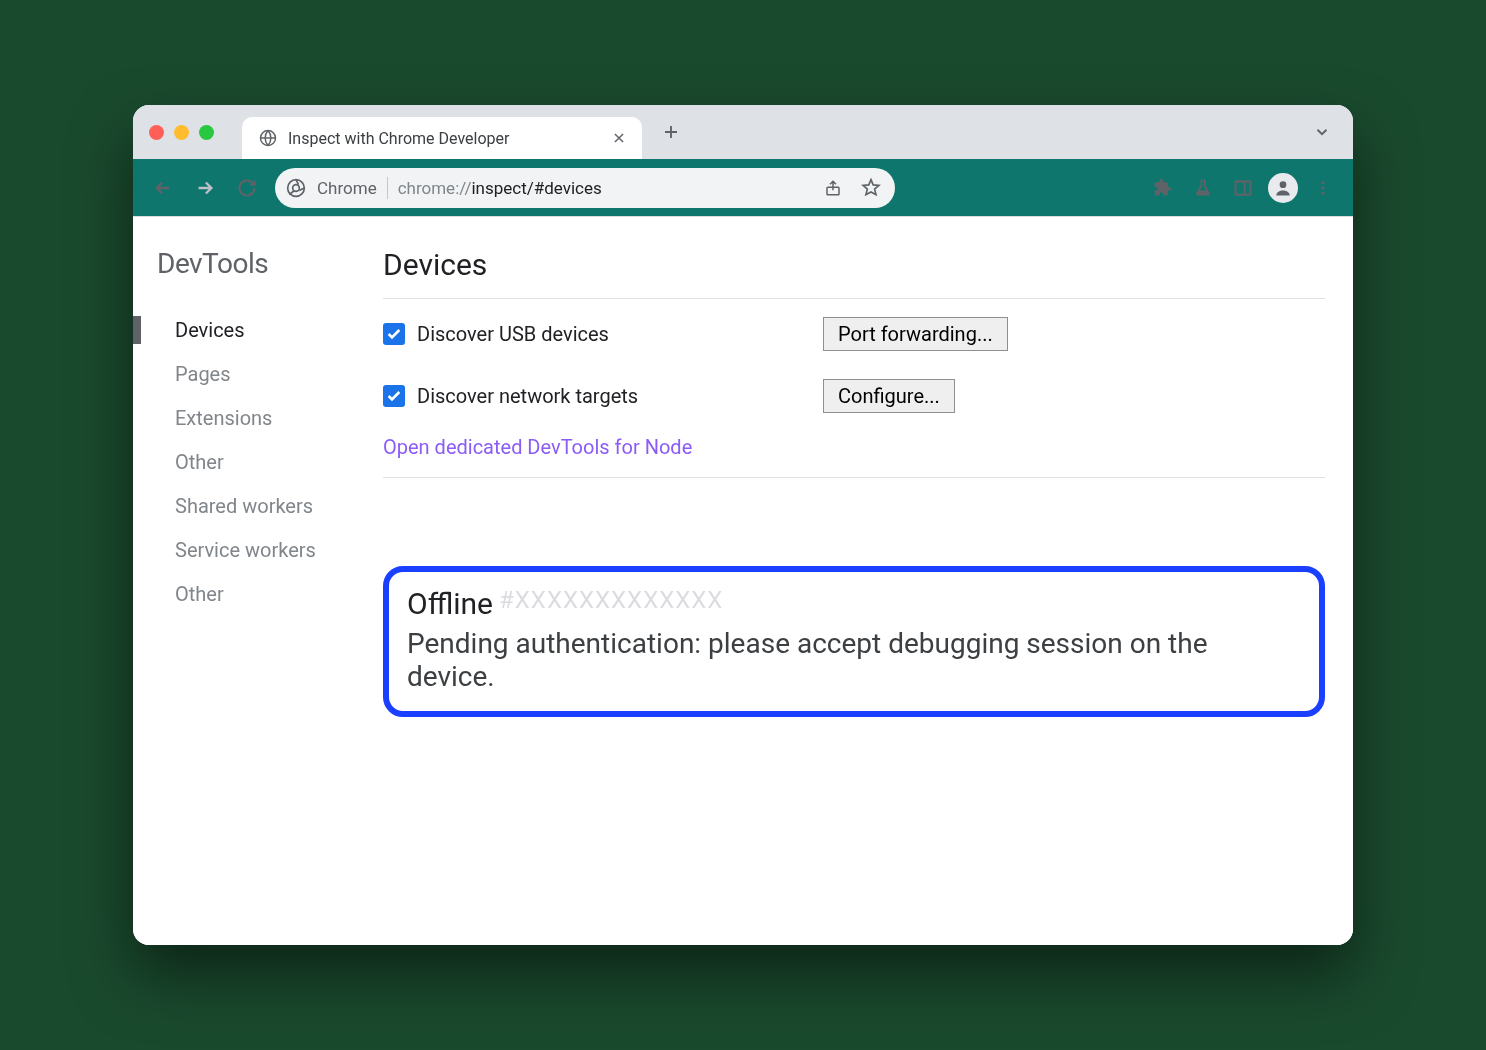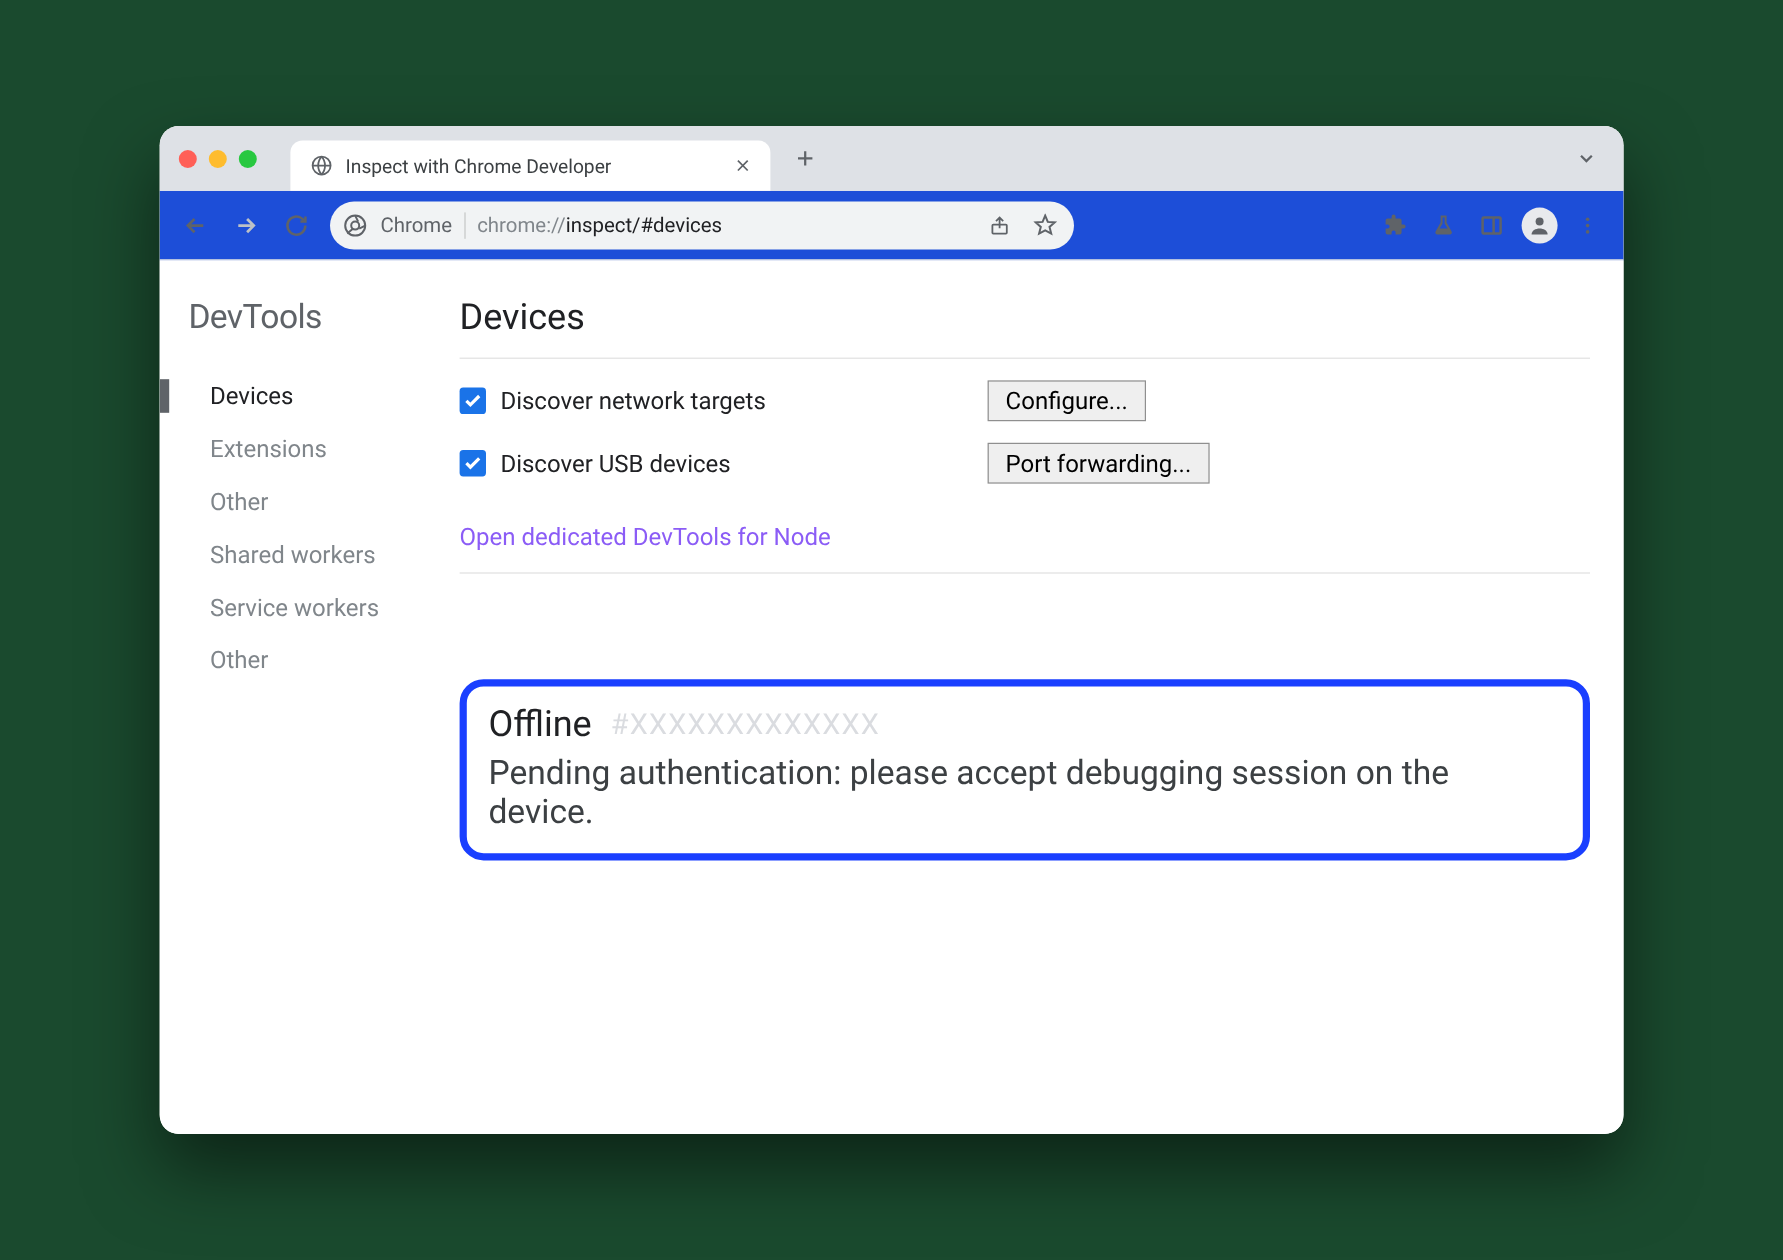--- a/index.html
+++ b/index.html
@@ -50,21 +50,21 @@
       position: relative;
     }
     .tab .favicon { width: 20px; height: 20px; display:flex; align-items:center; justify-content:center; }
     .tab .title { font-size: 16px; color: #3c4043; white-space: nowrap; overflow: hidden; text-overflow: clip; mask-image: linear-gradient(90deg, #000 80%, transparent 100%); -webkit-mask-image: linear-gradient(90deg, #000 80%, transparent 100%); flex: 1; }
     .tab .close { width: 18px; height: 18px; color: #5f6368; cursor: pointer; display:flex; align-items:center; justify-content:center; }
     .newtab { width: 30px; height: 30px; display:flex; align-items:center; justify-content:center; color:#5f6368; margin-left: 6px; cursor:pointer; border-radius: 4px; }
     .tabs-dropdown { margin-left:auto; color:#5f6368; cursor:pointer; width:30px; height:30px; display:flex; align-items:center; justify-content:center; }
     
     .toolbar {
       height: 58px;
-      background: #1d4ed8;
+      background: #0f766e;
       border-bottom: 1px solid #dadce0;
       display: flex;
       align-items: center;
       padding: 0 12px;
       gap: 6px;
     }
     .tbtn { width: 36px; height: 36px; display:flex; align-items:center; justify-content:center; color:#5f6368; border-radius:50%; cursor:pointer; }
     .tbtn.disabled { color:#bdc1c6; cursor:default; }
     .omnibox {
       flex: 1;
@@ -102,21 +102,21 @@
     .option-label { font-size:20px; color:#202124; }
     .native-btn { font-size:20px; padding: 4px 14px; background:#efefef; border:1px solid #8f8f8f; cursor:pointer; font-family:inherit;}
     .link { color:#8b5cf6; font-size:20px; cursor:pointer; display:inline-block; margin-top:4px;}
     .sep-line { border-top:1px solid #e0e0e0; margin: 18px 0 0 0;}
     .callout {
       margin-top: 70px;
       border: 6px solid #1a3fff;
       border-radius: 20px;
       padding: 14px 18px 18px 18px;
     }
-    .callout-head { display:flex; align-items:center; gap:16px;}
+    .callout-head { display:flex; align-items:flex-start; gap:6px;}
     .callout-status { font-size:30px; color:#202124; }
     .callout-id { font-size:24px; color:#dadce0; letter-spacing:1px;}
     .callout-msg { font-size:28px; color:#3c4043; margin-top:6px;}
     svg { display:block; }
   </style>
 </head>
 <body>
 
 <div class="window">
 
@@ -225,52 +225,53 @@
             <circle cx="12" cy="19" r="2"></circle>
           </svg>
       </div>
     </div>
   </div>
 
   <div class="content">
     <div class="sidebar">
       <div class="sidebar-title">DevTools</div>
       <a class="nav-item active">Devices</a>
+      <a class="nav-item">Pages</a>
       <a class="nav-item">Extensions</a>
       <a class="nav-item">Other</a>
       <a class="nav-item">Shared workers</a>
       <a class="nav-item">Service workers</a>
       <a class="nav-item">Other</a>
     </div>
 
     <div class="main">
       <div class="main-title">Devices</div>
       <div class="section">
+        <div class="option-row">
+          <div class="option-left">
+            <div class="checkbox">
+              <svg width="16" height="16" viewBox="0 0 24 24" fill="none" stroke="#fff" stroke-width="4">
+                  <path d="M4 12l5 5L20 6"></path>
+                </svg>
+            </div>
+            <span class="option-label">Discover USB devices</span>
+          </div>
+          <button class="native-btn">Port forwarding...</button>
+        </div>
         <div class="option-row" style="margin-bottom:18px;">
           <div class="option-left">
             <div class="checkbox">
               <svg width="16" height="16" viewBox="0 0 24 24" fill="none" stroke="#fff" stroke-width="4">
                   <path d="M4 12l5 5L20 6"></path>
                 </svg>
             </div>
             <span class="option-label">Discover network targets</span>
           </div>
           <button class="native-btn">Configure...</button>
         </div>
-        <div class="option-row">
-          <div class="option-left">
-            <div class="checkbox">
-              <svg width="16" height="16" viewBox="0 0 24 24" fill="none" stroke="#fff" stroke-width="4">
-                  <path d="M4 12l5 5L20 6"></path>
-                </svg>
-            </div>
-            <span class="option-label">Discover USB devices</span>
-          </div>
-          <button class="native-btn">Port forwarding...</button>
-        </div>
         <a class="link">Open dedicated DevTools for Node</a>
         <div class="sep-line"></div>
       </div>
 
       <div class="callout">
         <div class="callout-head">
           <span class="callout-status">Offline</span>
           <span class="callout-id">#XXXXXXXXXXXXX</span>
         </div>
         <div class="callout-msg">Pending authentication: please accept debugging session on the device.</div>

